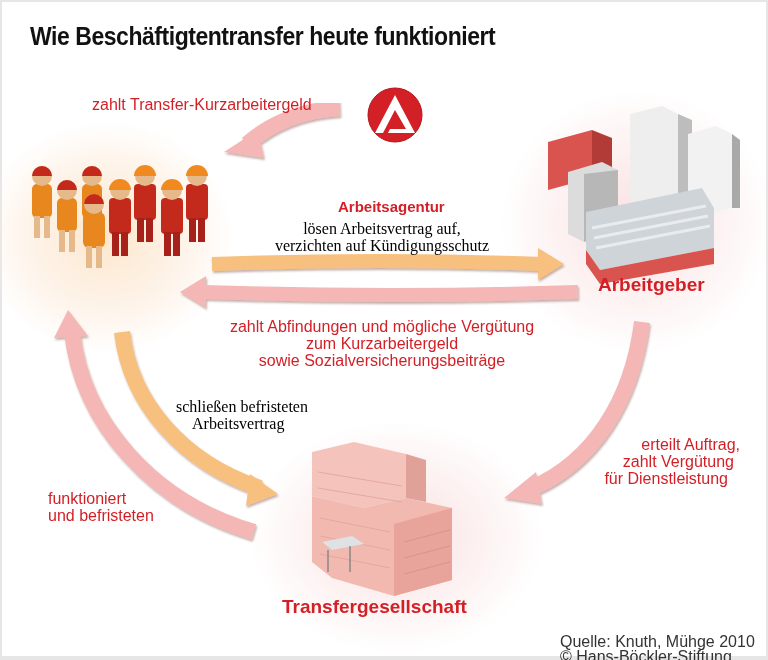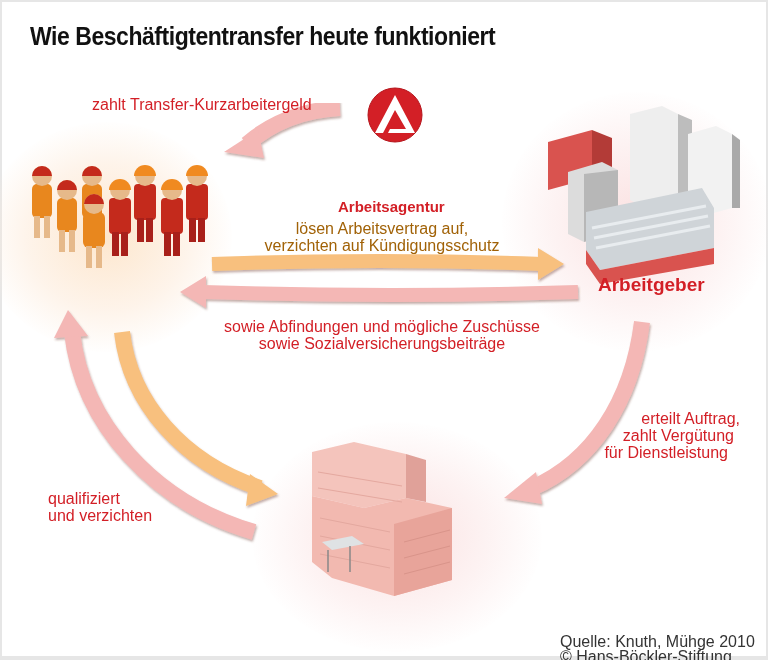--- a/index.html
+++ b/index.html
@@ -14,21 +14,21 @@
     background: #ffffff;
   }
   .abs { position: absolute; }
   .title {
     left: 28px; top: 20px; font-size: 25px; font-weight: bold; color: #111;
     letter-spacing: -0.5px; transform: scaleX(0.92); transform-origin: left top;
     white-space: nowrap;
   }
   .lbl { white-space: nowrap; }
   .lbl-red { color: #d31f26; }
-  .lbl-orange { color: #a16207; }
+  .lbl-orange { color: #000000; font-family: Liberation Serif, serif; }
   .node-title { font-size: 19px; font-weight: bold; }
   .small { font-size: 16px; line-height: 17px; }
   .center { text-align: center; }
   .right { text-align: right; }
   .glow {
     border-radius: 50%;
   }
   .source { font-size: 16px; color: #333; line-height: 15px; margin-top: 20px; }
   svg.overlay { position: absolute; left: 0; top: 0; }
 </style>
@@ -181,35 +181,41 @@
 
 
   <div class="abs lbl lbl-red node-title" style="left:596px;top:272px;">Arbeitgeber</div>
 
   <div class="abs lbl lbl-orange small center" style="left:240px;top:218px;width:280px;">
     <div>lösen Arbeitsvertrag auf,</div>
     <div>verzichten auf Kündigungsschutz</div>
   </div>
 
   <div class="abs lbl lbl-red small center" style="left:200px;top:316px;width:360px;">
-    <div>sowie Abfindungen und mögliche Zuschüsse</div>
+    <div>zahlt Abfindungen und mögliche Vergütung</div>
+    <div>zum Kurzarbeitergeld</div>
     <div>sowie Sozialversicherungsbeiträge</div>
   </div>
 
+  <div class="abs lbl lbl-orange small" style="left:174px;top:396px;">
+    <div>schließen befristeten</div>
+    <div style="padding-left:16px;">Arbeitsvertrag</div>
+  </div>
 
   <div class="abs lbl lbl-red small" style="left:46px;top:488px;">
-    <div>qualifiziert</div>
-    <div>und verzichten</div>
-  </div>
-
-  <div class="abs lbl lbl-red small right" style="left:600px;top:408px;width:138px;">
+    <div>funktioniert</div>
+    <div>und befristeten</div>
+  </div>
+
+  <div class="abs lbl lbl-red small right" style="left:600px;top:434px;width:138px;">
     <div>erteilt Auftrag,</div>
     <div style="padding-right:6px;text-align:right;">zahlt Vergütung</div>
     <div style="padding-right:12px;text-align:right;">für Dienstleistung</div>
   </div>
 
+  <div class="abs lbl lbl-red node-title" style="left:280px;top:594px;">Transfergesellschaft</div>
 
   <div class="abs source" style="left:558px;top:612px;">
     <div>Quelle: Knuth, Mühge 2010</div>
     <div>© Hans-Böckler-Stiftung 2010</div>
   </div>
 
 </div>
 
 </body></html>

